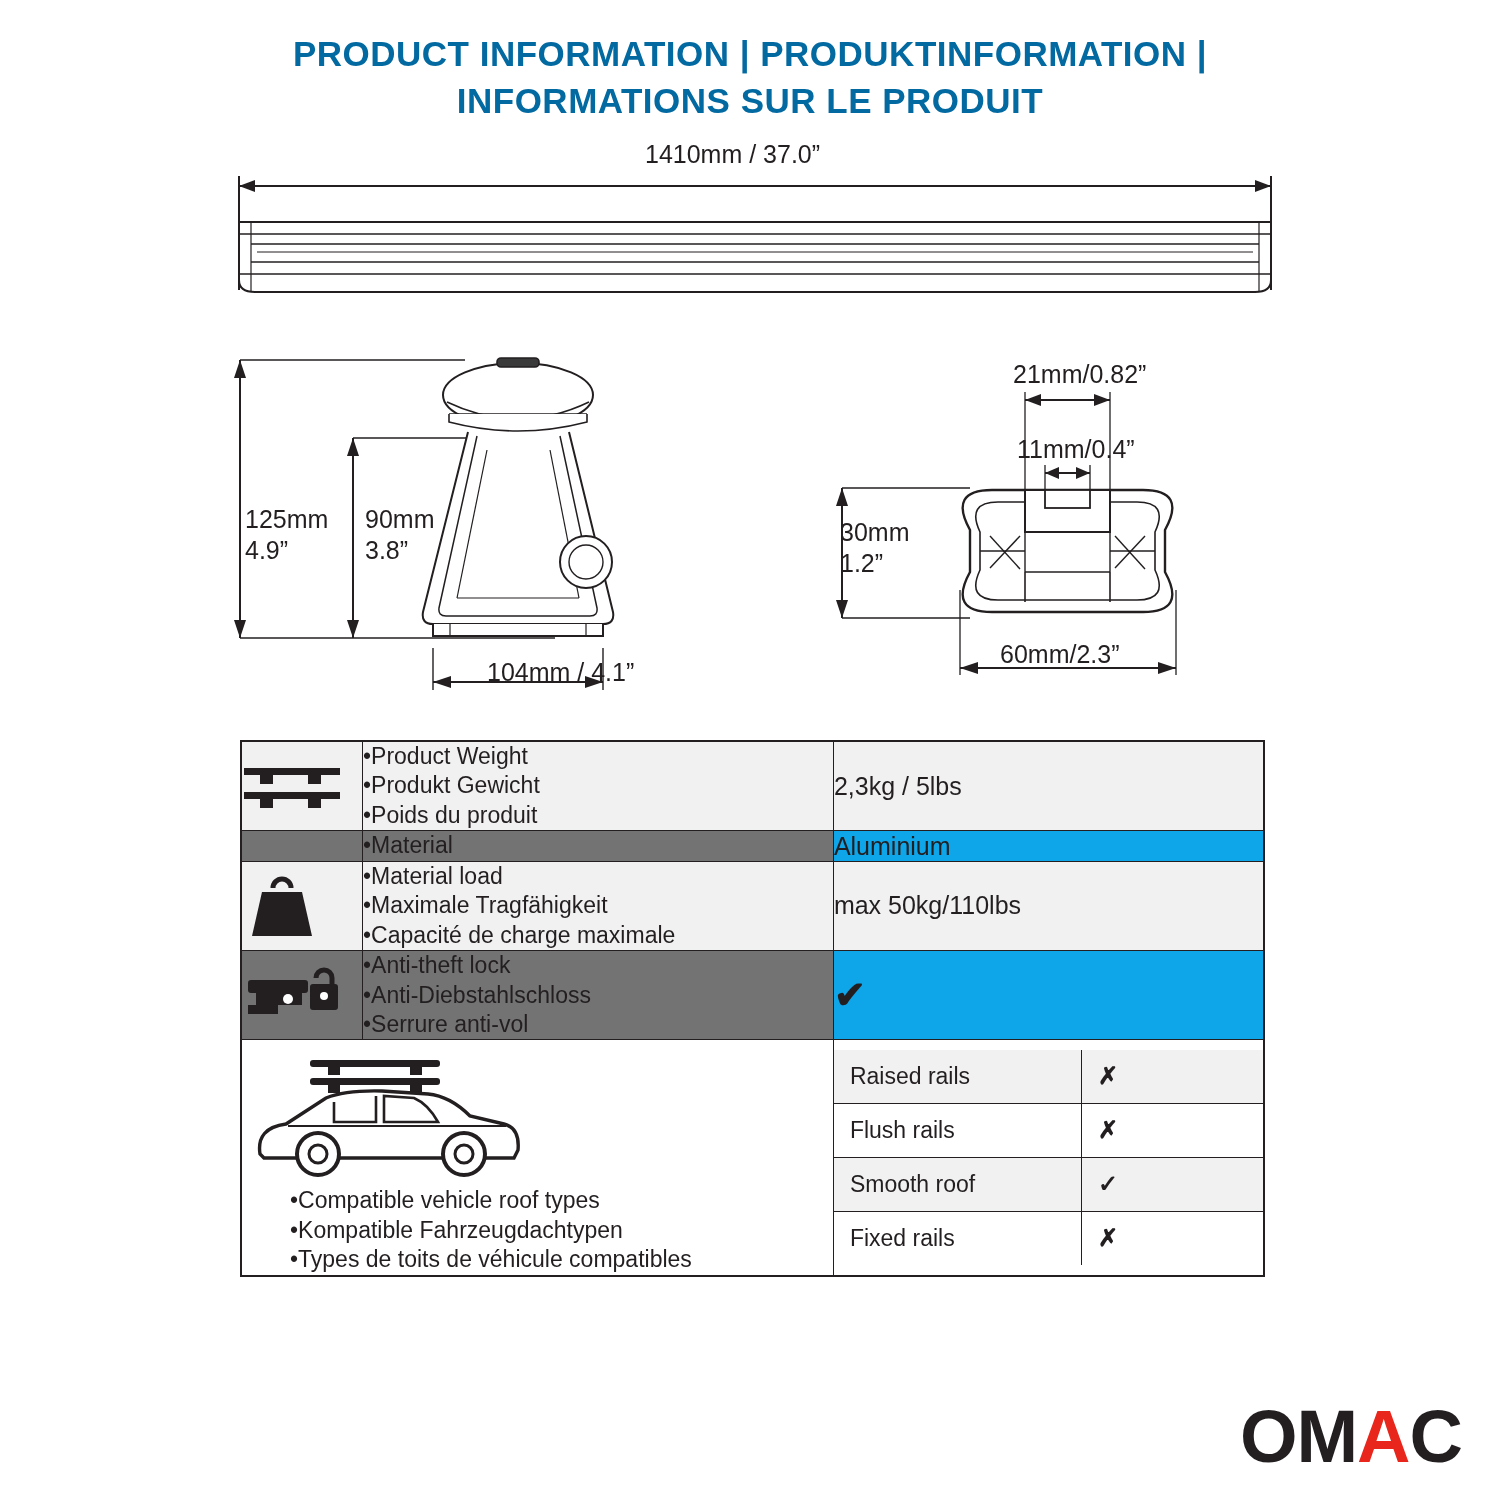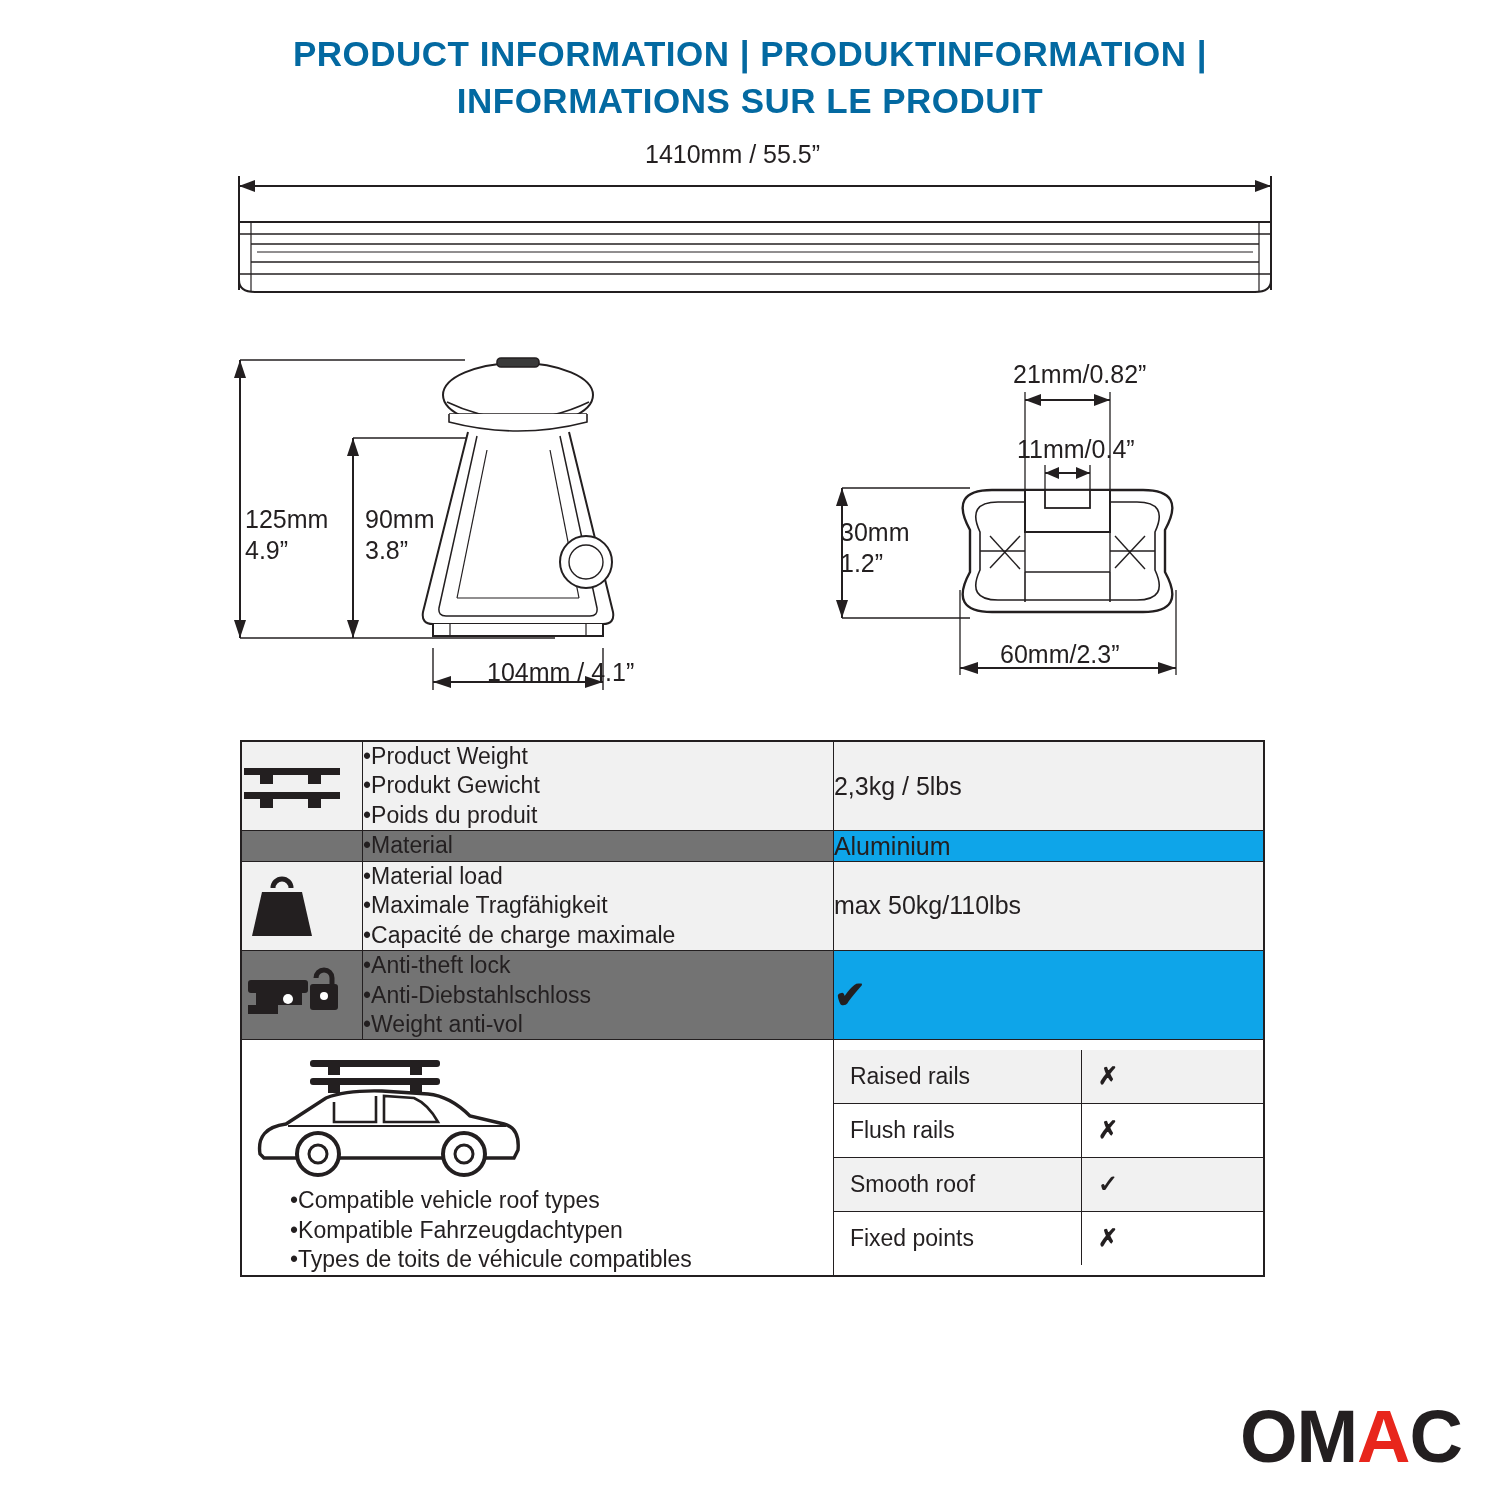--- a/index.html
+++ b/index.html
@@ -155,21 +155,21 @@
 <body>
 
 <div class="page">
 
   <div class="title">
     <div>PRODUCT INFORMATION | PRODUKTINFORMATION |</div>
     <div>INFORMATIONS SUR LE PRODUIT</div>
   </div>
 
   <div class="topbar-wrap">
-    <div class="dim-label" style="top:0px; left:420px;">1410mm / 55.5”</div>
+    <div class="dim-label" style="top:0px; left:420px;">1410mm / 37.0”</div>
     <svg width="1060" height="180" viewBox="0 0 1060 180">
 
       <line x1="14" y1="46" x2="1046" y2="46" stroke="#231f20" stroke-width="2"></line>
       <polygon points="14,46 30,40 30,52" fill="#231f20"></polygon>
       <polygon points="1046,46 1030,40 1030,52" fill="#231f20"></polygon>
       <line x1="14" y1="36" x2="14" y2="150" stroke="#231f20" stroke-width="2"></line>
       <line x1="1046" y1="36" x2="1046" y2="150" stroke="#231f20" stroke-width="2"></line>
 
       <path d="M14,82 L1046,82 L1046,140 Q1046,152 1030,152 L30,152 Q14,152 14,140 Z" fill="#ffffff" stroke="#231f20" stroke-width="2"></path>
       <line x1="14" y1="94" x2="1046" y2="94" stroke="#231f20" stroke-width="1.6"></line>
@@ -354,21 +354,21 @@
             <rect x="6" y="45" width="30" height="9" fill="#231f20"></rect>
             <circle cx="46" cy="39" r="5" fill="#ffffff"></circle>
             <path d="M74,18 a8,8 0 0 1 16,0 v7" fill="none" stroke="#231f20" stroke-width="5"></path>
             <rect x="68" y="24" width="28" height="26" rx="3" fill="#231f20"></rect>
             <circle cx="82" cy="36" r="4" fill="#ffffff"></circle>
           </svg>
         </td>
         <td class="cell-label">
           <div>•Anti-theft lock</div>
           <div>•Anti-Diebstahlschloss</div>
-          <div>•Weight anti-vol</div>
+          <div>•Serrure anti-vol</div>
         </td>
         <td class="cell-value white" colspan="2">
           <span class="tick">✔</span>
         </td>
       </tr>
 
       <tr>
         <td class="compat-cell" colspan="2">
           <div class="compat-icon">
             <svg width="290" height="130" viewBox="0 0 290 130">
@@ -412,21 +412,21 @@
                   <span class="cross">✗</span>
                 </td>
               </tr>
               <tr class="sub-shade">
                 <td>Smooth roof</td>
                 <td>
                   <span class="cross">✓</span>
                 </td>
               </tr>
               <tr>
-                <td>Fixed points</td>
+                <td>Fixed rails</td>
                 <td>
                   <span class="cross">✗</span>
                 </td>
               </tr>
             </tbody>
           </table>
         </td>
       </tr>
     </tbody>
   </table>

